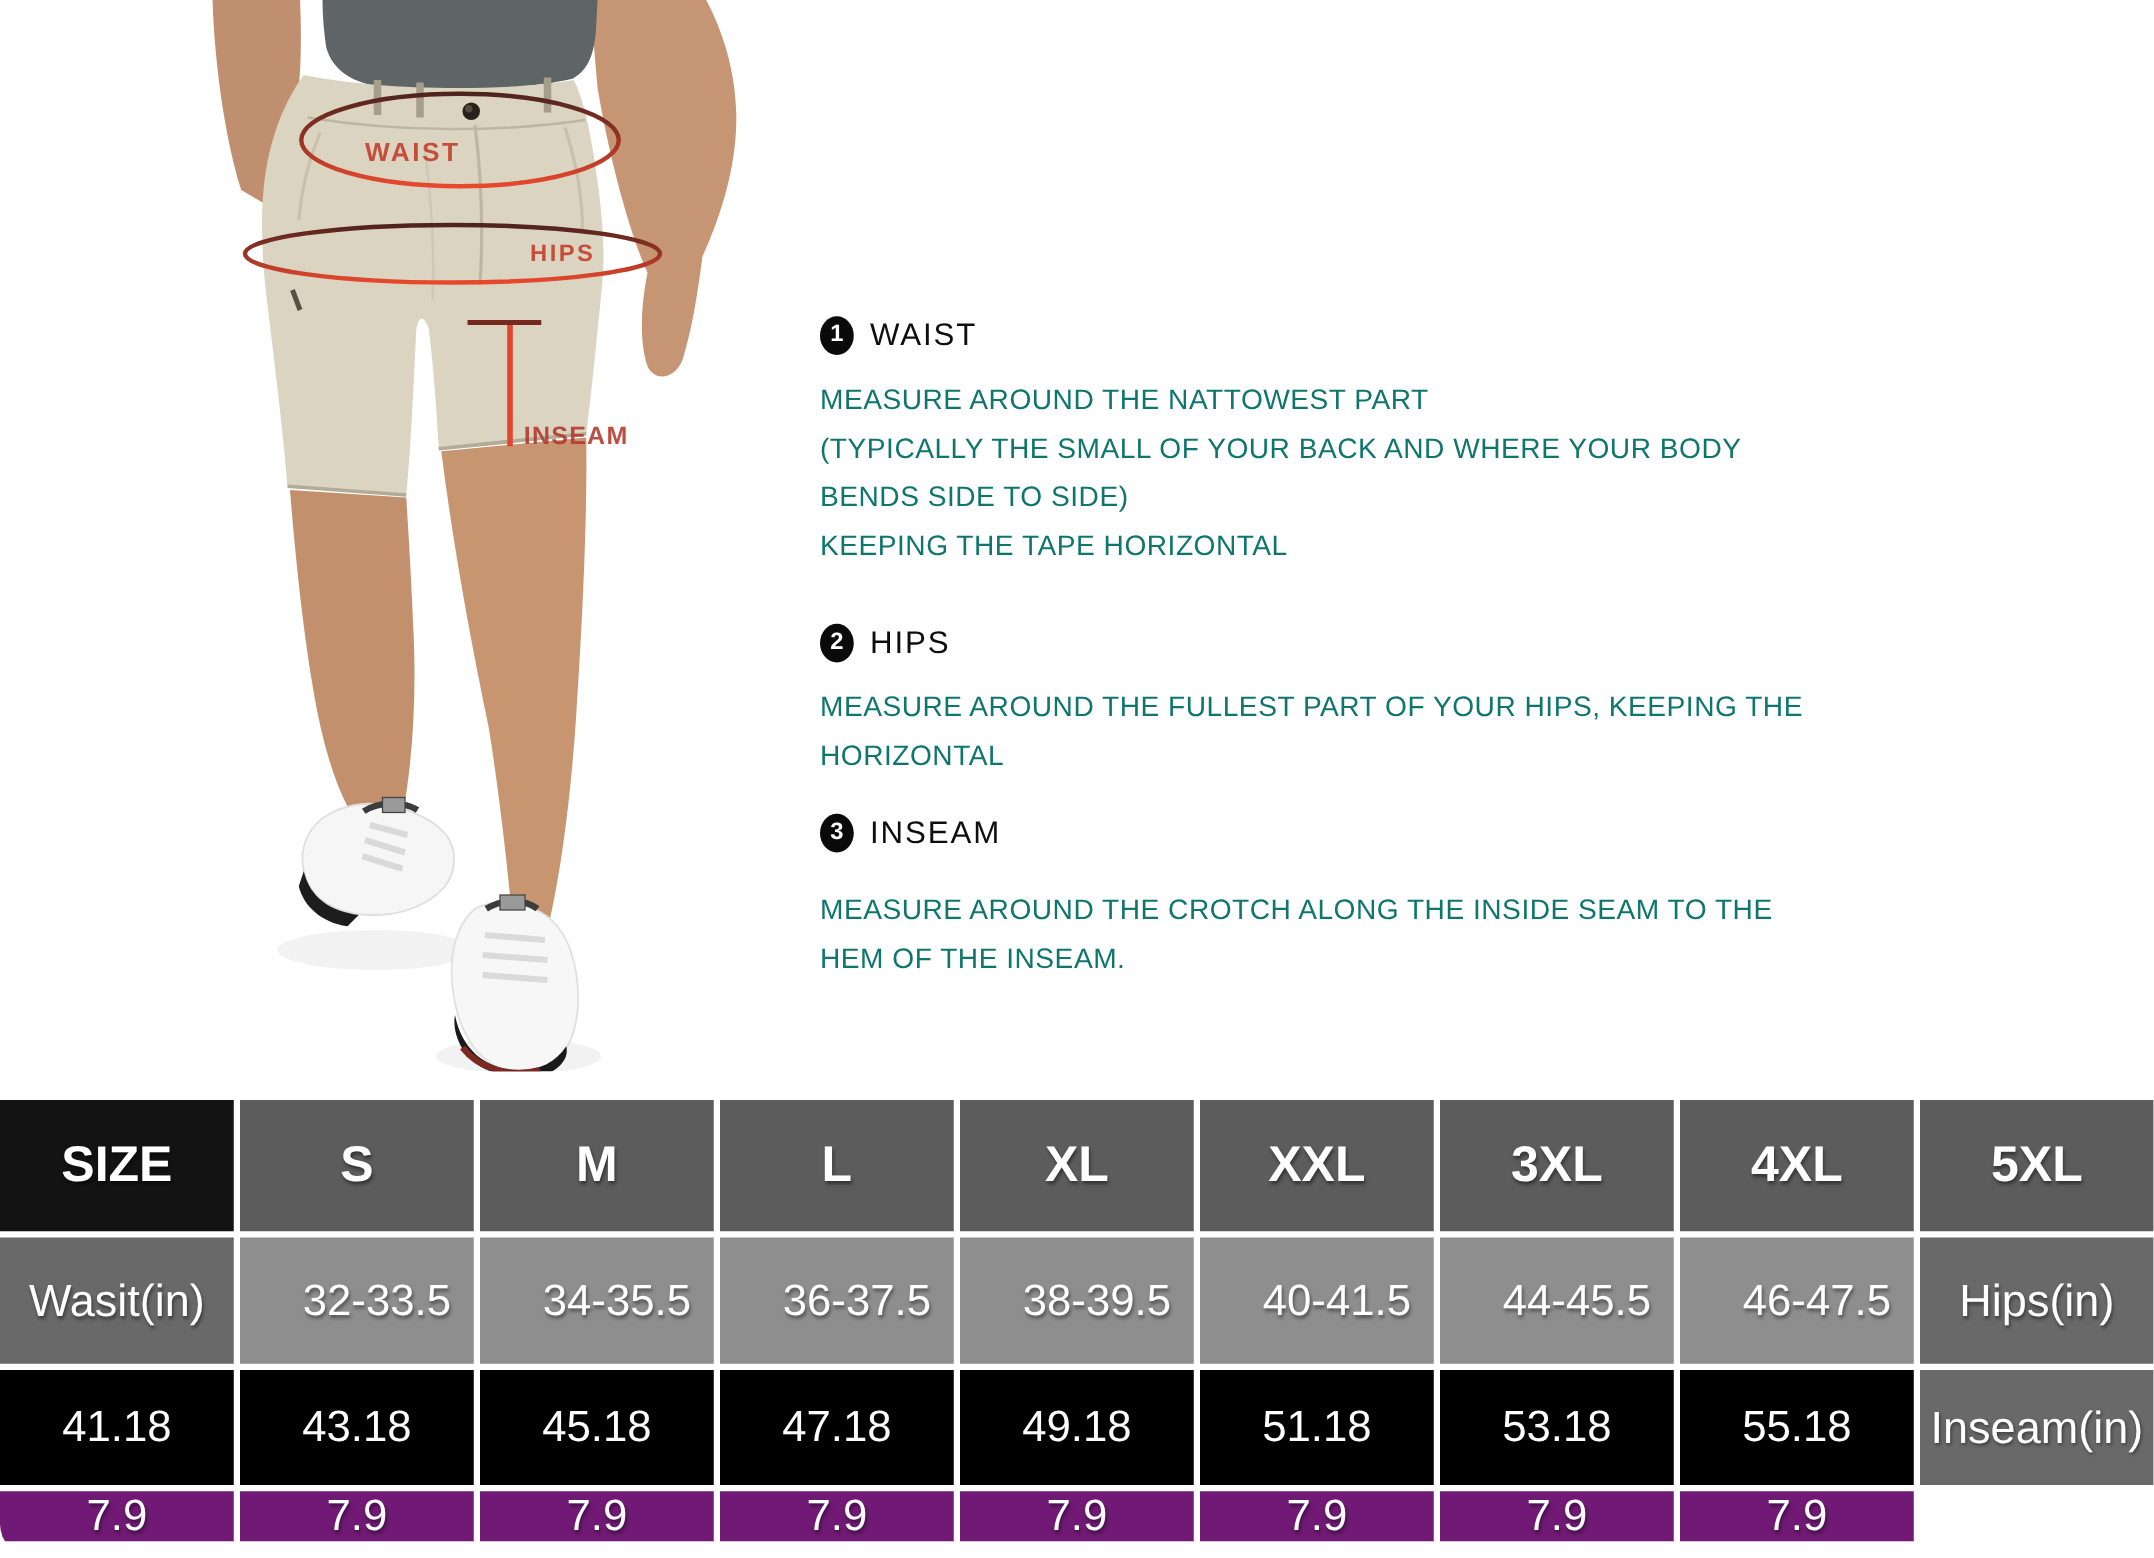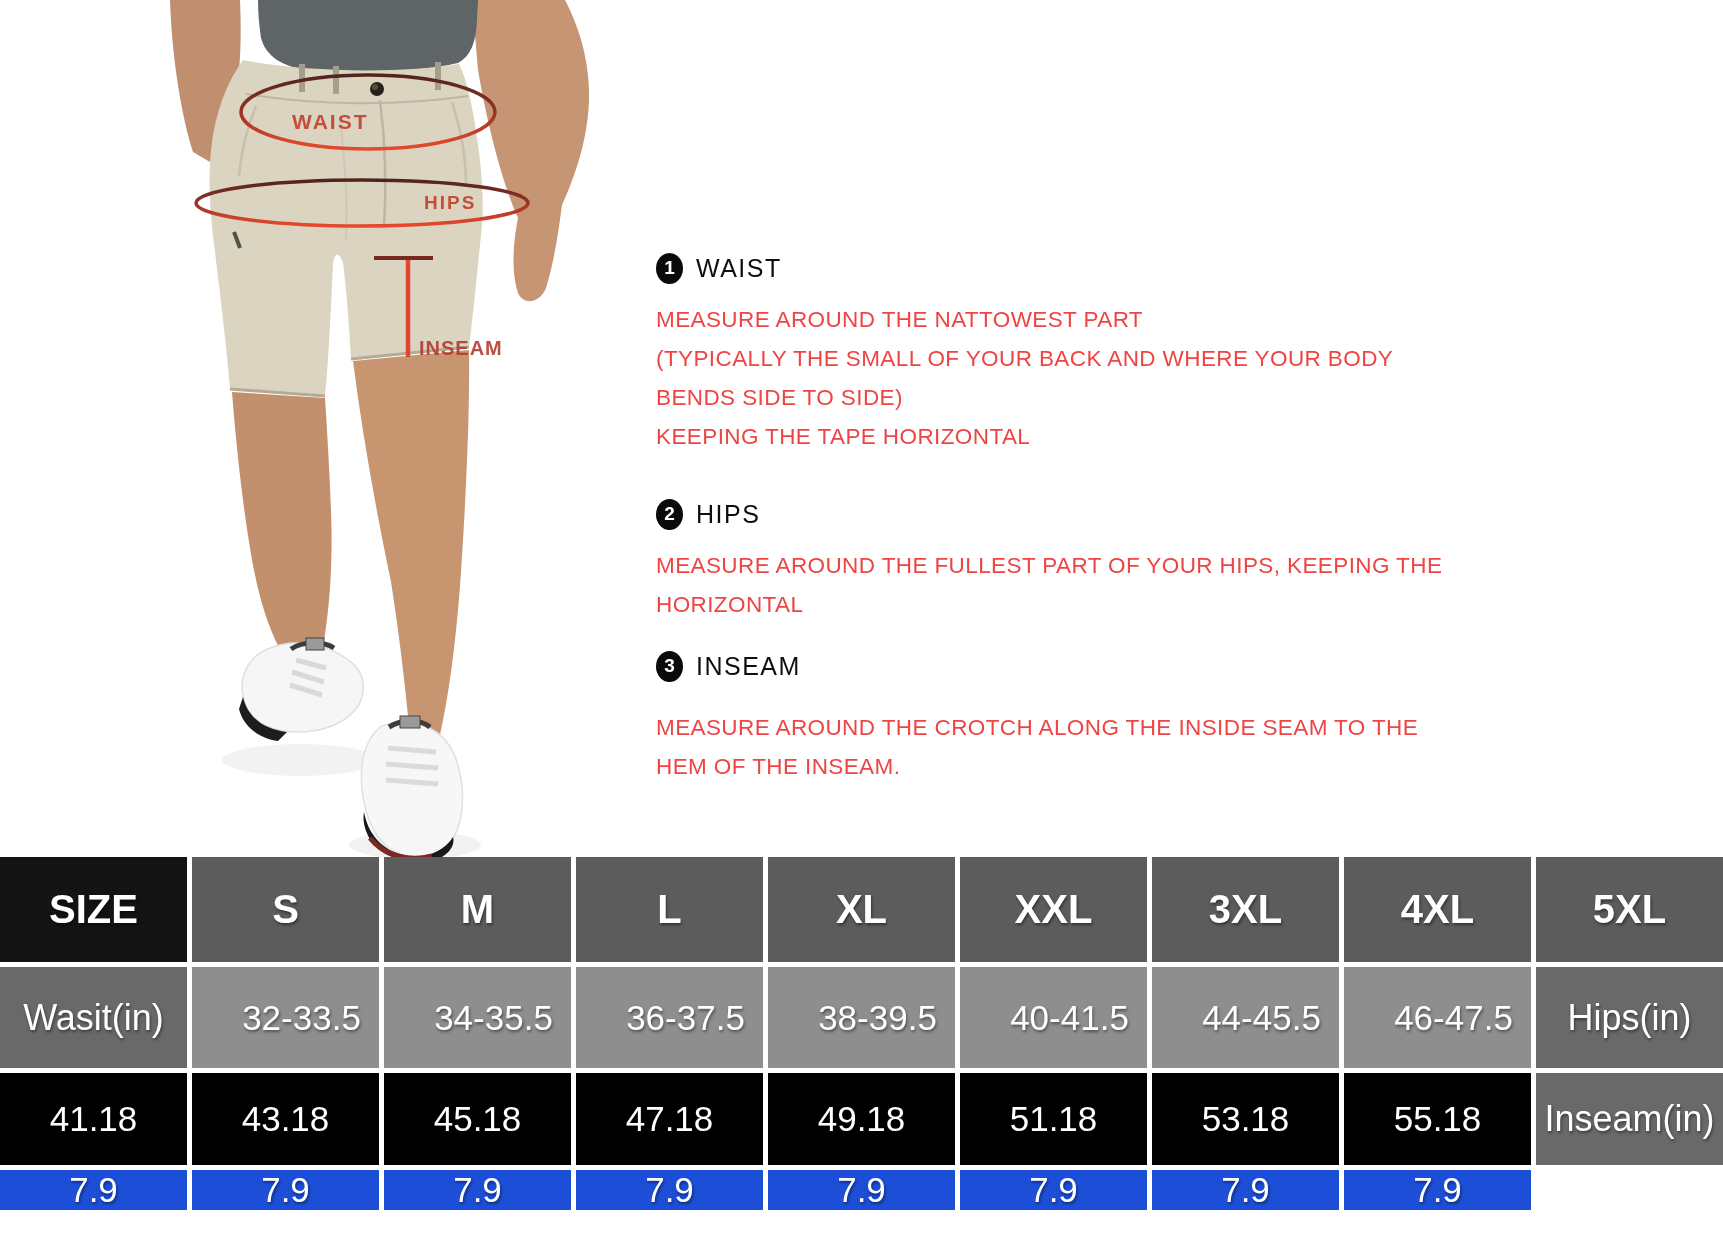--- a/index.html
+++ b/index.html
@@ -16,40 +16,40 @@
   .inst{position:absolute; left:656px; color:#161616;}
   .inst-head{display:flex; align-items:center; gap:13px; height:36px;}
   .badge{
     display:inline-flex; align-items:center; justify-content:center;
     width:27px; height:31px; border-radius:50%;
     background:#0a0a0a; color:#ffffff; font-size:19px; font-weight:bold;
   }
   .inst-title{font-size:25px; letter-spacing:1.5px; color:#0e0e0e;}
   .inst-body{margin-top:14px;}
   .inst-body.mt-lg{margin-top:24px;}
-  .inst-line{font-size:22.5px; line-height:39px; letter-spacing:.4px; white-space:nowrap; color:#ef4444;}
+  .inst-line{font-size:22.5px; line-height:39px; letter-spacing:.4px; white-space:nowrap; color:#0f766e;}
 
   
   .size-table{
-    position:absolute; left:0; top:857px; width:1723px; height:320px;
+    position:absolute; left:0; top:880px; width:1723px; height:320px;
     display:grid; grid-template-columns:repeat(9,1fr);
     grid-template-rows:105px 101px 92px 1fr;
     gap:5px; background:#ffffff; padding-bottom:4px; box-sizing:border-box;
   }
   .cell{
     display:flex; align-items:center; justify-content:center;
     color:#ffffff; text-shadow:1px 2px 3px rgba(0,0,0,.45);
   }
   .th{background:#5c5c5c; font-size:40px; font-weight:bold;}
   .th-size{background:#131313; font-size:40px; font-weight:bold;}
   .rl{background:#696969; font-size:36px; font-weight:normal;}
   .td{font-size:35px; font-weight:normal;}
   .r1{background:#8e8e8e;padding-left:32px;}
   .r2{background:#000000;}
-  .r3{background:#1d4ed8;}
+  .r3{background:#701a75;}
 </style>
 </head>
 <body>
 
 <div class="canvas">
 
   <div class="figure-area">
     <svg viewBox="0 0 600 857" width="600" height="857">
       <defs>
         <linearGradient id="ring" x1="0" y1="0" x2="0" y2="1">

